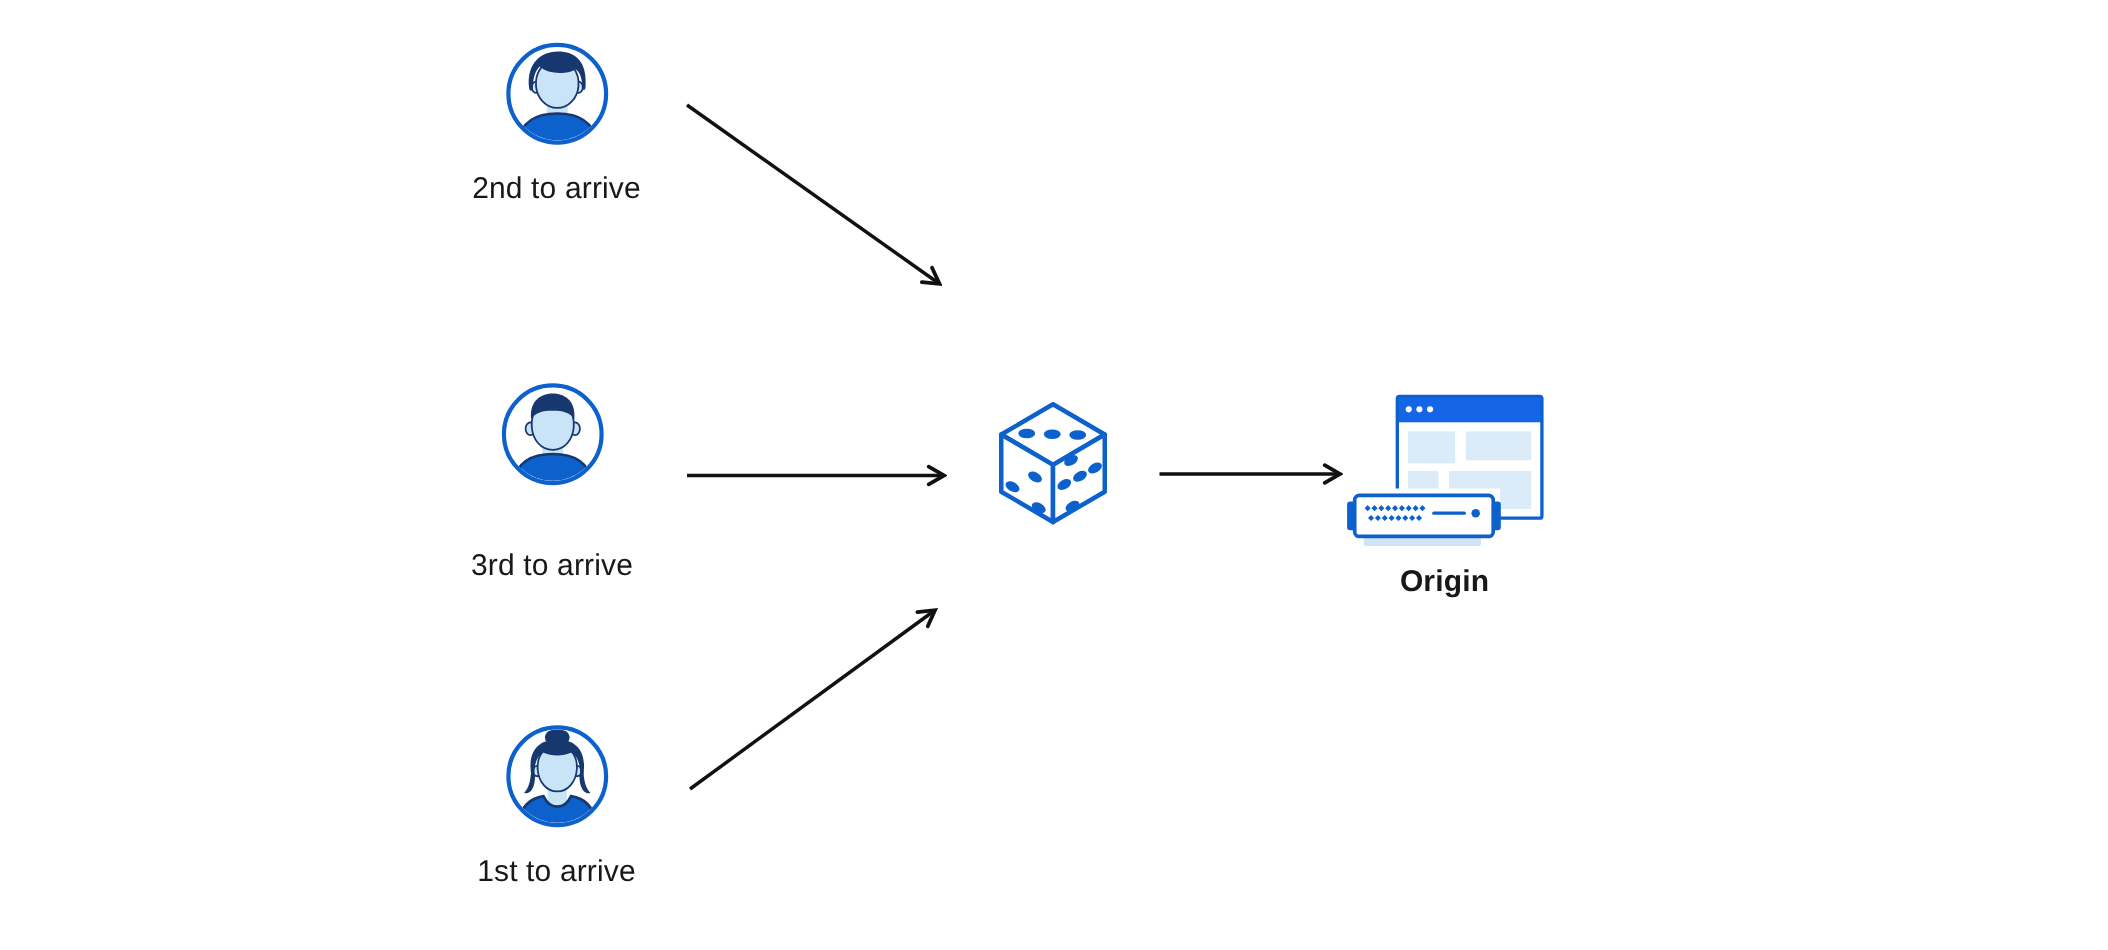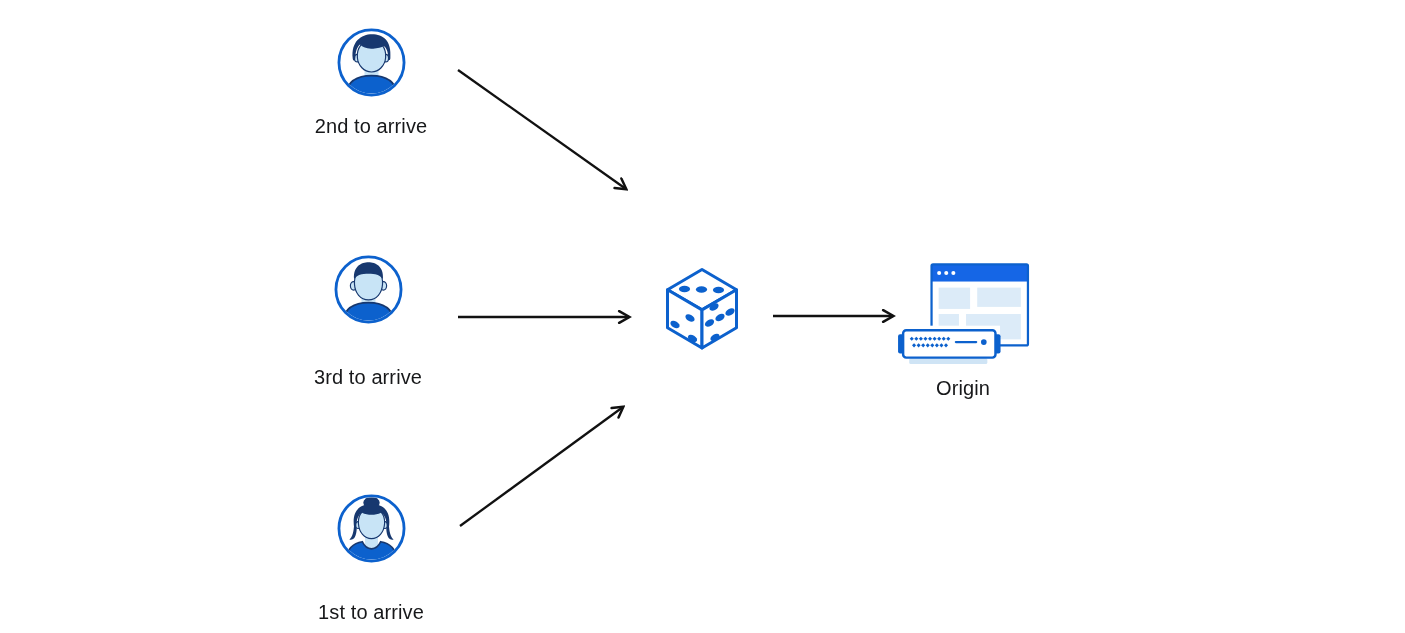--- a/index.html
+++ b/index.html
@@ -107,21 +107,21 @@
         <path class="shirt" d="M7,65 C8.5,49.5 18,44.2 32,44.2 C46,44.2 55.5,49.5 57,65 Z"></path>
         <ellipse class="skin stroked" cx="18.2" cy="28.6" rx="3" ry="3.9"></ellipse>
         <ellipse class="skin stroked" cx="45.8" cy="28.6" rx="3" ry="3.9"></ellipse>
         <path class="skin stroked" d="M32,11.8 C40,11.8 45.6,17.6 45,27.2 C44.5,35.2 39.6,41.6 32,41.6 C24.4,41.6 19.5,35.2 19,27.2 C18.4,17.6 24,11.8 32,11.8 Z"></path>
         <path class="hair" d="M18.6,22.5 C17.6,10.5 25.5,6.8 32,6.8 C38.5,6.8 46.4,10.5 45.4,22.5 C42.6,18.4 38.2,17.4 32,17.4 C25.8,17.4 21.4,18.4 18.6,22.5 Z"></path>
       </g>
     </svg>
     <div class="node-label">3rd to arrive</div>
   </div>
 
-  <div class="node user-node" style="left:281px;top:494px;gap:20px;">
+  <div class="node user-node" style="left:281px;top:483px;">
     <svg viewBox="0 0 64 64" width="69" height="69" aria-hidden="true">
       <defs>
           <clipPath id="clip-c">
             <circle cx="32" cy="32" r="28.8"></circle>
           </clipPath>
         </defs>
       <circle class="avatar-ring" cx="32" cy="32" r="30.2"></circle>
       <g clip-path="url(#clip-c)">
         <rect class="skin" x="26" y="33" width="12" height="19"></rect>
         <ellipse class="hair" cx="32" cy="8" rx="7.6" ry="5.4"></ellipse>
@@ -153,21 +153,21 @@
         <ellipse cx="28.5" cy="72.5" rx="5" ry="3.1" transform="rotate(30 28.5 72.5)"></ellipse>
         <ellipse cx="50" cy="41" rx="5" ry="3.1" transform="rotate(-30 50 41)"></ellipse>
         <ellipse cx="45.5" cy="57" rx="5" ry="3.1" transform="rotate(-30 45.5 57)"></ellipse>
         <ellipse cx="56" cy="51.5" rx="5" ry="3.1" transform="rotate(-30 56 51.5)"></ellipse>
         <ellipse cx="66" cy="46" rx="5" ry="3.1" transform="rotate(-30 66 46)"></ellipse>
         <ellipse cx="51" cy="71.5" rx="5" ry="3.1" transform="rotate(-30 51 71.5)"></ellipse>
       </g>
     </svg>
   </div>
 
-  <div class="node origin-node" style="left:893px;top:261px;">
+  <div class="node origin-node" style="left:893px;top:261px;font-weight:bold;">
     <svg viewBox="0 0 136 104" width="138" height="106" aria-hidden="true">
       <defs>
         <path id="vent" d="M0,-2 L2,0 L0,2 L-2,0 Z"></path>
       </defs>
       <g>
         <rect class="win-fill" x="37" y="3" width="95" height="80"></rect>
         <rect class="win-titlebar" x="37" y="3" width="95" height="17"></rect>
         <circle cx="44.5" cy="11.5" r="2" fill="#ffffff"></circle>
         <circle cx="51.5" cy="11.5" r="2" fill="#ffffff"></circle>
         <circle cx="58.5" cy="11.5" r="2" fill="#ffffff"></circle>

